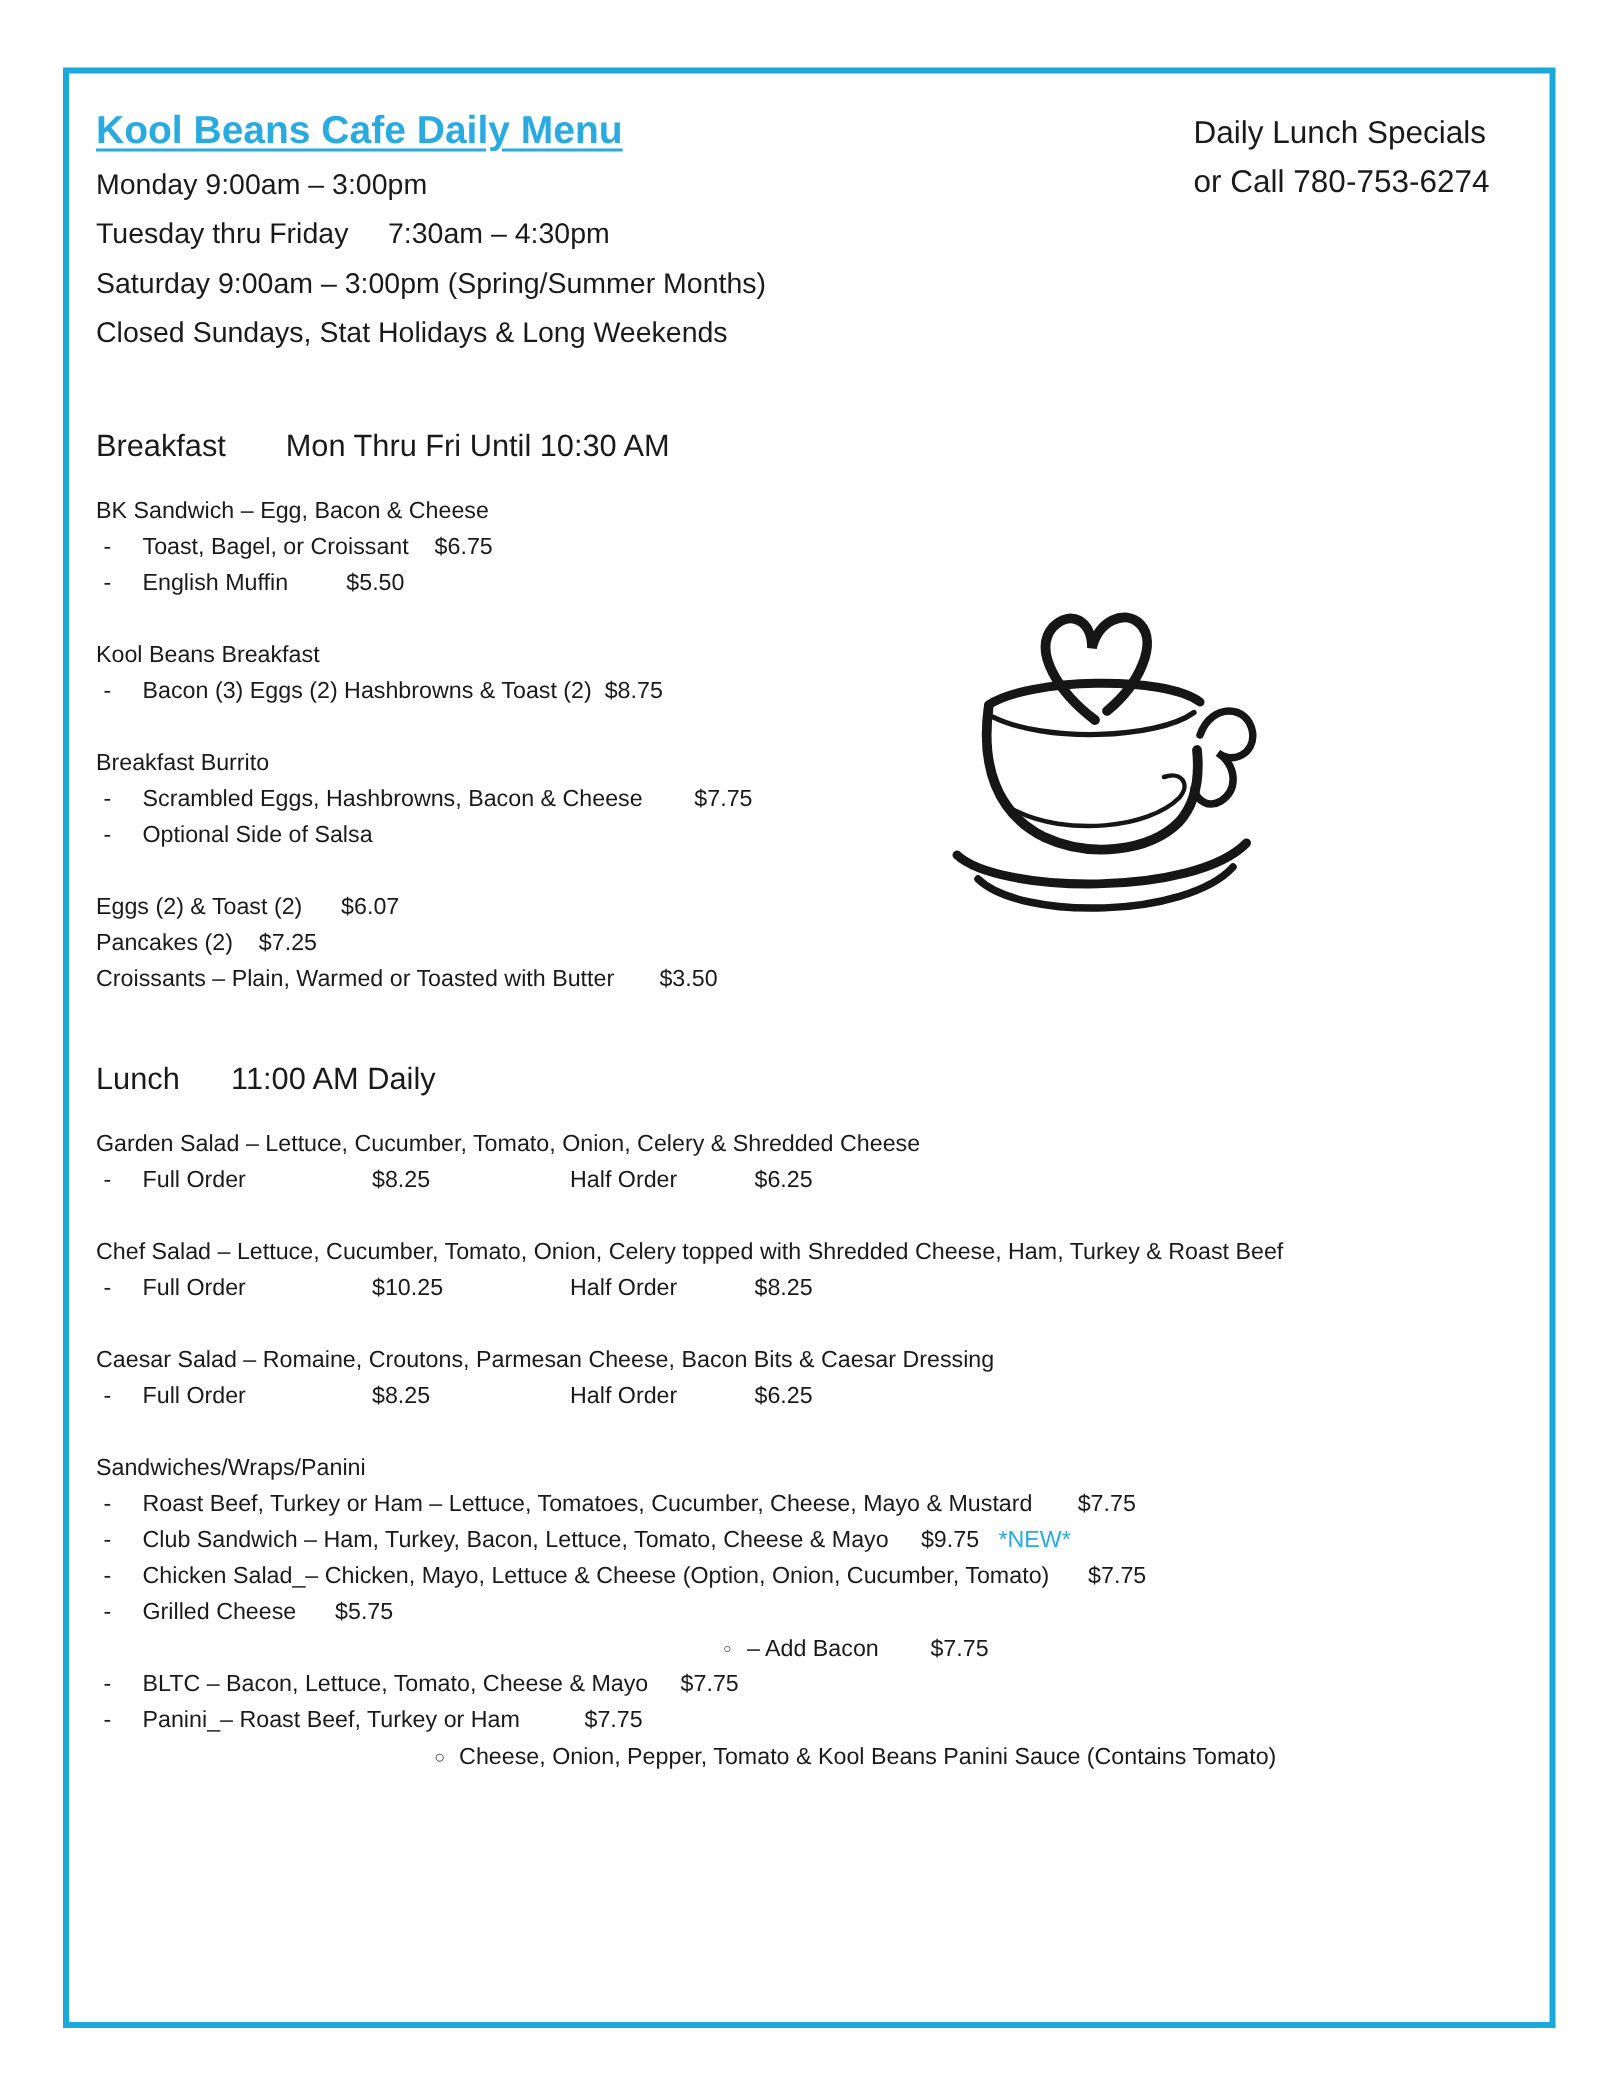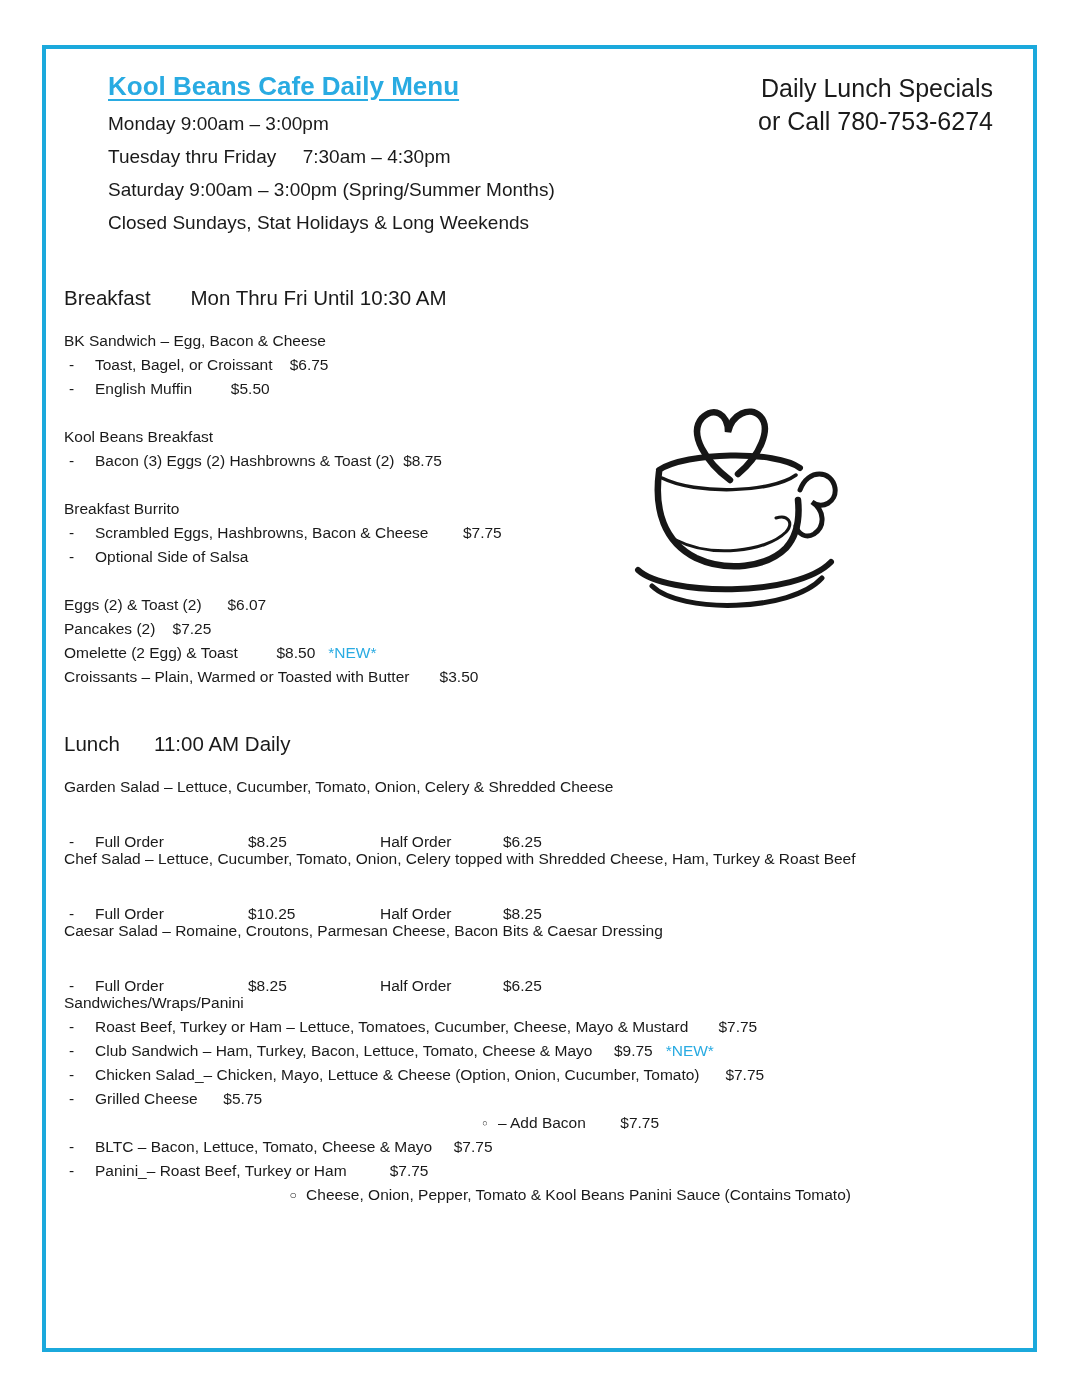--- a/index.html
+++ b/index.html
@@ -6,39 +6,39 @@
   body{
     position:relative;width:1080px;height:1397px;overflow:hidden;
     font-family:"Liberation Sans", sans-serif;color:#1a1a1a;
     --accent:#29abe2;--border:#1ba9dc;
   }
   .page{
     position:absolute;left:42px;top:45px;width:995px;height:1307px;
     box-sizing:border-box;border:4px solid var(--border);
     background:#fff;padding:20px 40px 0 18px;
   }
-  .header{display:flex;justify-content:space-between;align-items:flex-start;margin-left:44px;}
+  .header{display:flex;justify-content:space-between;align-items:flex-start;}
   .title{
     font-size:26px;font-weight:bold;color:var(--accent);
     text-decoration:underline;text-decoration-color:var(--accent);
     text-underline-offset:4px;line-height:34px;margin-bottom:4px;white-space:pre;
   }
   .hline{font-size:19px;line-height:33px;white-space:pre;}
-  .header-right{text-align:right;font-size:25px;line-height:33px;padding-top:3px;flex-shrink:0;}
+  .header-right{text-align:left;font-size:21px;line-height:33px;padding-top:3px;flex-shrink:0;}
   .section.breakfast{margin-top:46px;}
   .section.lunch{margin-top:42px;}
   .section-heading{font-size:20.5px;font-weight:bold;line-height:26px;margin:0 0 18px 0;white-space:pre;}
   .line{font-size:15.5px;line-height:24px;height:24px;white-space:pre;}
   .line.spacer{height:24px;}
   .line.sub{padding-left:69px;text-align:center;}
   .bullet{display:inline-block;width:31px;padding-left:5px;box-sizing:border-box;}
   .bullet.circle{font-size:9px;vertical-align:2px;}
   .bullet.circle-lg{font-size:12px;vertical-align:1px;}
   .seg{white-space:pre;}
-  .seg.w{display:inline-block;margin-top:31px;}
+  .seg.w{display:inline-block;}
   .b{font-weight:normal;}
   .c{color:var(--accent);}
   .cup-art{position:absolute;left:579px;top:351px;width:222px;height:228px;}
 </style>
 </head>
 <body style="--accent: #29abe2; --border: #1ba9dc;">
 
 <div class="page">
   <div class="header">
     <div class="header-left">
@@ -63,21 +63,20 @@
         <div class="line spacer"></div>
         <div class="line"><span class="seg b">Kool Beans Breakfast</span></div>
         <div class="line"><span class="bullet dash">-</span><span class="seg">Bacon (3) Eggs (2) Hashbrowns &amp; Toast (2)  </span><span class="seg b">$8.75</span></div>
         <div class="line spacer"></div>
         <div class="line"><span class="seg b">Breakfast Burrito</span></div>
         <div class="line"><span class="bullet dash">-</span><span class="seg">Scrambled Eggs, Hashbrowns, Bacon &amp; Cheese        </span><span class="seg b">$7.75</span></div>
         <div class="line"><span class="bullet dash">-</span><span class="seg">Optional Side of Salsa</span></div>
         <div class="line spacer"></div>
         <div class="line"><span class="seg b">Eggs (2) &amp; Toast (2)      </span><span class="seg b">$6.07</span></div>
         <div class="line"><span class="seg b">Pancakes (2)    </span><span class="seg b">$7.25</span></div>
-        <div class="line"><span class="seg b">Omelette (2 Egg) &amp; Toast         </span><span class="seg b">$8.50</span><span class="seg">   </span><span class="seg b c">*NEW*</span></div>
         <div class="line"><span class="seg b">Croissants</span><span class="seg"> – Plain, Warmed or Toasted with Butter       </span><span class="seg b">$3.50</span></div>
       </div>
       <div class="section lunch">
         <div class="section-heading"><span class="seg b">Lunch</span><span class="seg">      </span><span class="seg b">11:00 AM Daily</span></div>
         <div class="line"><span class="seg b">Garden Salad</span><span class="seg"> – Lettuce, Cucumber, Tomato, Onion, Celery &amp; Shredded Cheese</span></div>
         <div class="line"><span class="bullet dash">-</span><span class="seg w" style="min-width: 153px;">Full Order</span><span class="seg b w" style="min-width: 132px;">$8.25</span><span class="seg w" style="min-width: 123px;">Half Order</span><span class="seg b">$6.25</span></div>
         <div class="line spacer"></div>
         <div class="line"><span class="seg b">Chef Salad</span><span class="seg"> – Lettuce, Cucumber, Tomato, Onion, Celery topped with Shredded Cheese, Ham, Turkey &amp; Roast Beef</span></div>
         <div class="line"><span class="bullet dash">-</span><span class="seg w" style="min-width: 153px;">Full Order</span><span class="seg b w" style="min-width: 132px;">$10.25</span><span class="seg w" style="min-width: 123px;">Half Order</span><span class="seg b">$8.25</span></div>
         <div class="line spacer"></div>

